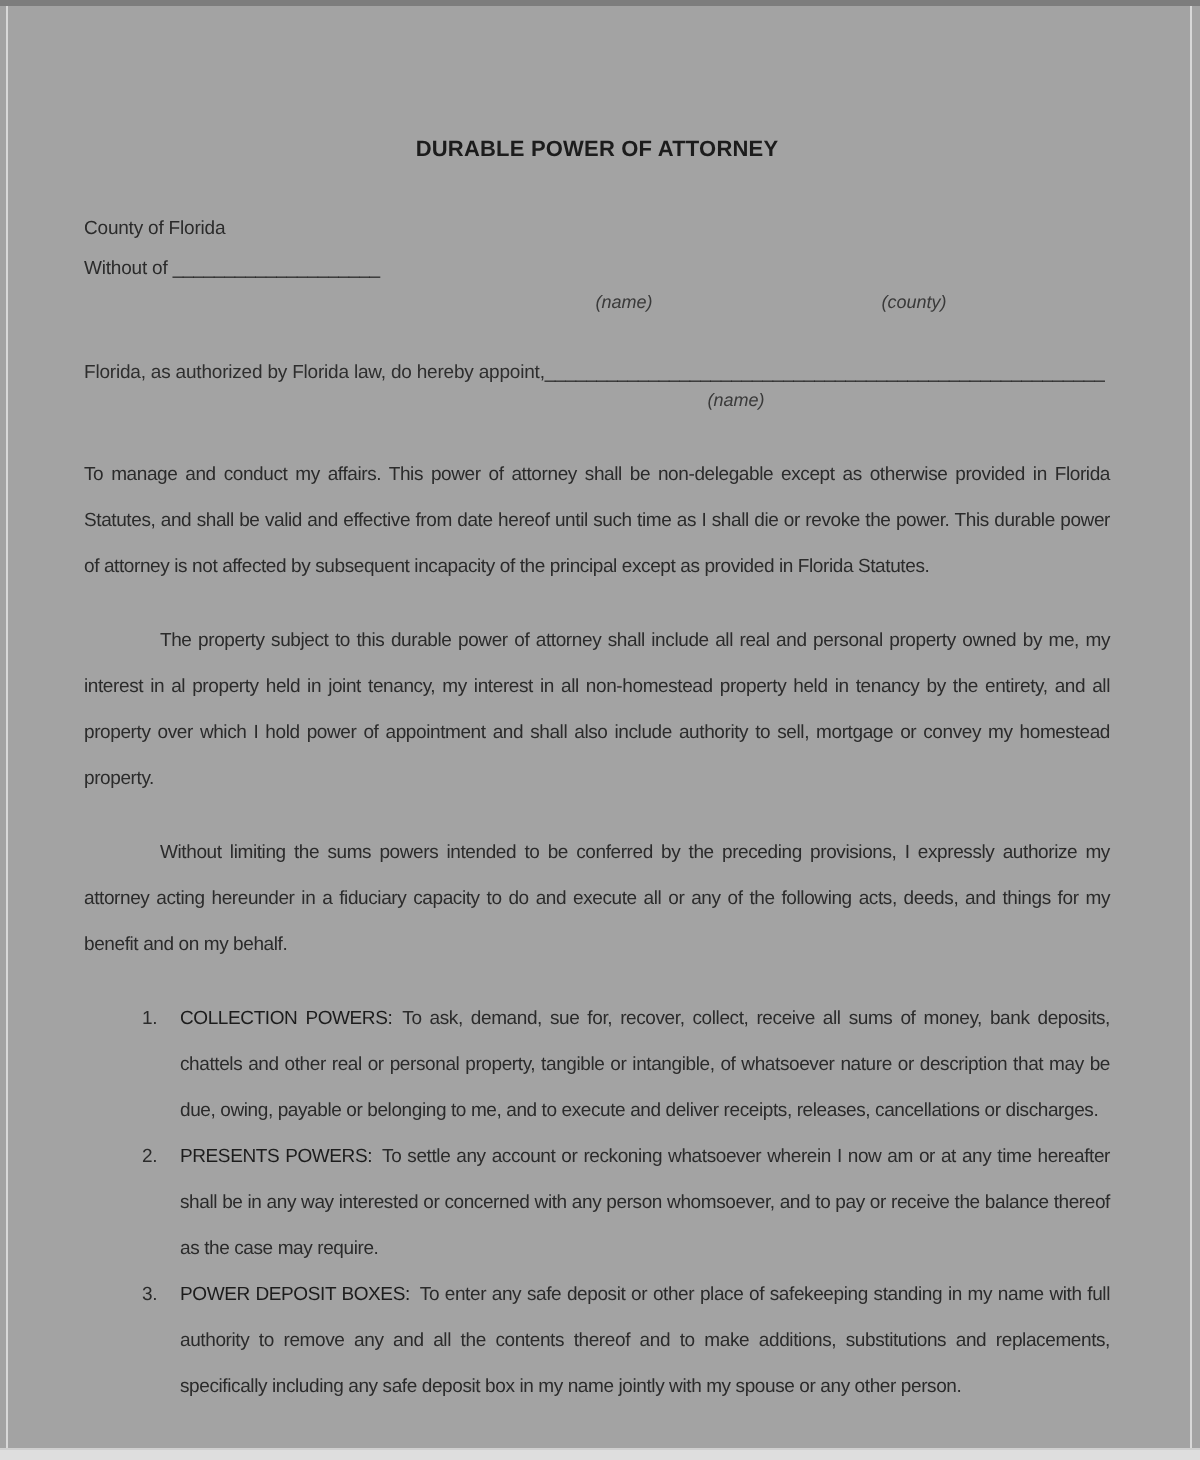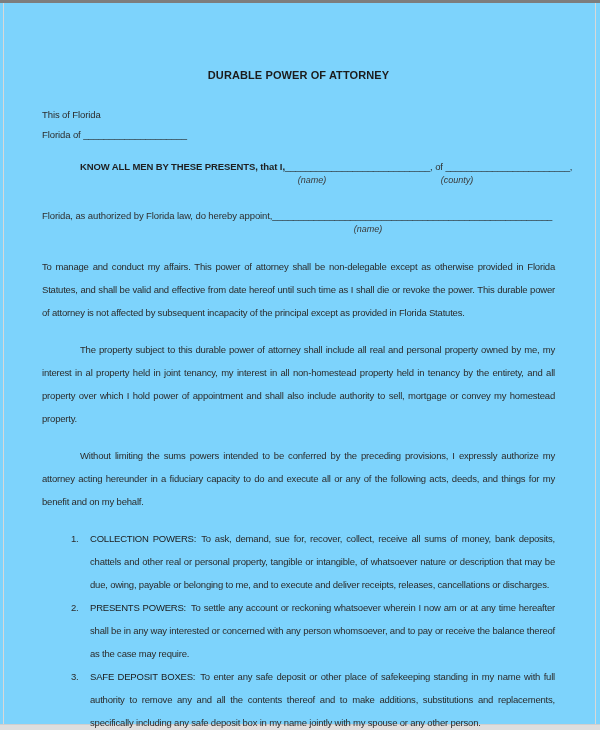--- a/index.html
+++ b/index.html
@@ -1,19 +1,19 @@
 <!DOCTYPE html>
 <html><head>
 <meta charset="utf-8">
 <style>
   html,body { margin:0; padding:0; background:#ffffff; }
   .page {
     position:relative;
     width:600px; height:730px;
-    background:#7dd3fc;
+    background:#a3a3a3;
     font-family:"Liberation Sans", sans-serif;
     color:#2e2e2e;
     overflow:hidden;
     margin:0 auto;
   }
   .edge-top    { position:absolute; top:0; left:0; right:0; height:3px; background:#7d7d7d; }
   .edge-bottom { position:absolute; bottom:0; left:0; right:0; height:5px; background:#dedede; border-top:1px solid #cfcfcf; }
   .edge-left   { position:absolute; top:3px; bottom:6px; left:3px;  width:1px; background:#d8d8d8; }
   .edge-right  { position:absolute; top:3px; bottom:6px; right:4px; width:1px; background:#d8d8d8; }
 
@@ -77,25 +77,24 @@
   <div class="edge-top"></div>
   <div class="edge-left"></div>
   <div class="edge-right"></div>
   <div class="edge-bottom"></div>
 
   <div class="content">
 
     <div class="title">DURABLE POWER OF ATTORNEY</div>
 
     <div class="hdr-group">
-      <div class="hdr-line">This of Florida</div>
-      <div class="hdr-line"><span>Florida of </span><span class="blank">____________________</span></div>
+      <div class="hdr-line">County of Florida</div>
+      <div class="hdr-line"><span>Without of </span><span class="blank">____________________</span></div>
     </div>
 
-    <div class="know-line"><span class="know-lead">KNOW ALL MEN BY THESE PRESENTS, that I,</span><span class="blank">____________________________</span><span>, of </span><span class="blank">________________________</span><span>,</span></div>
 
     <div class="cap-row">
       <span class="cap cap-name">(name)</span>
       <span class="cap cap-county">(county)</span>
     </div>
 
     <div class="appoint-line"><span>Florida, as authorized by Florida law, do hereby appoint,</span><span class="blank">______________________________________________________</span></div>
 
     <div class="cap-row">
       <span class="cap cap-appoint">(name)</span>
@@ -109,18 +108,18 @@
       <li class="power-item">
         <span class="power-num">1.</span>
         <span class="power-text"><span class="power-head">COLLECTION POWERS:</span><span>To ask, demand, sue for, recover, collect, receive all sums of money, bank deposits, chattels and other real or personal property, tangible or intangible, of whatsoever nature or description that may be due, owing, payable or belonging to me, and to execute and deliver receipts, releases, cancellations or discharges.</span></span>
       </li>
       <li class="power-item">
         <span class="power-num">2.</span>
         <span class="power-text"><span class="power-head">PRESENTS POWERS:</span><span>To settle any account or reckoning whatsoever wherein I now am or at any time hereafter shall be in any way interested or concerned with any person whomsoever, and to pay or receive the balance thereof as the case may require.</span></span>
       </li>
       <li class="power-item">
         <span class="power-num">3.</span>
-        <span class="power-text"><span class="power-head">SAFE DEPOSIT BOXES:</span><span>To enter any safe deposit or other place of safekeeping standing in my name with full authority to remove any and all the contents thereof and to make additions, substitutions and replacements, specifically including any safe deposit box in my name jointly with my spouse or any other person.</span></span>
+        <span class="power-text"><span class="power-head">POWER DEPOSIT BOXES:</span><span>To enter any safe deposit or other place of safekeeping standing in my name with full authority to remove any and all the contents thereof and to make additions, substitutions and replacements, specifically including any safe deposit box in my name jointly with my spouse or any other person.</span></span>
       </li>
     </ol>
 
   </div>
 </div>
 
 </body></html>

